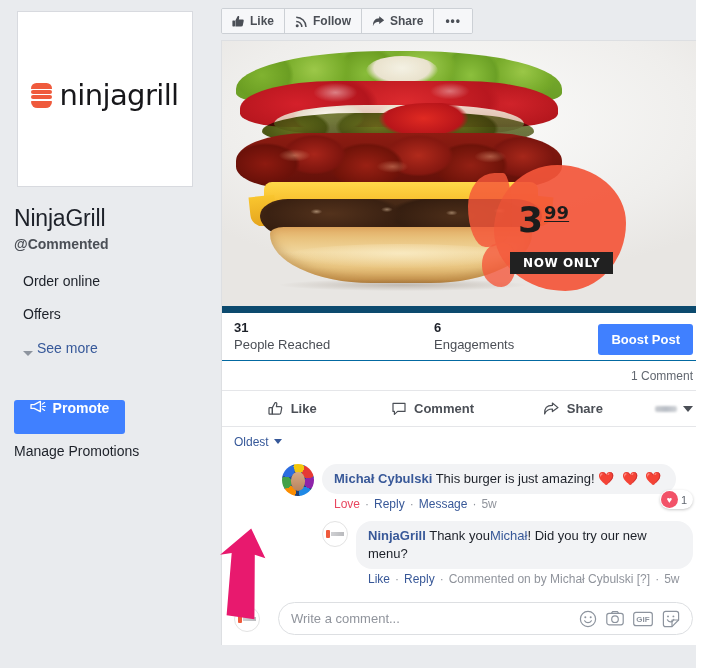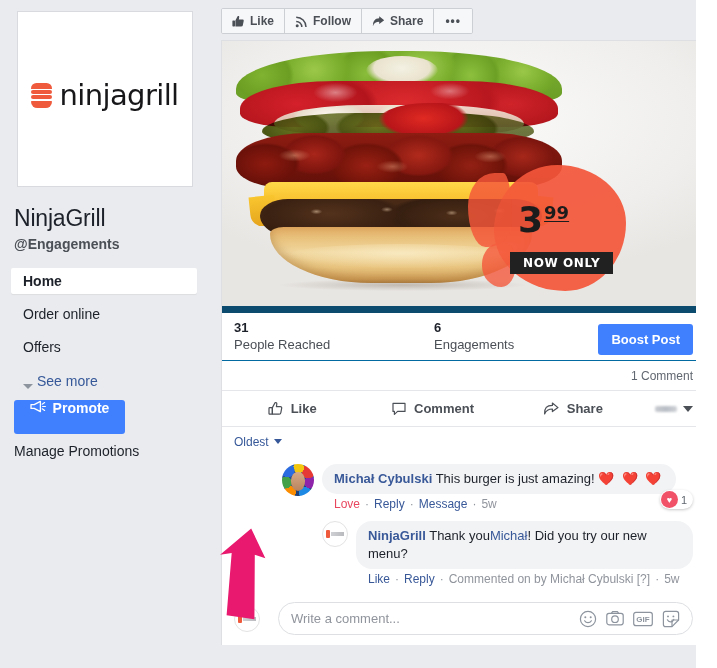--- a/index.html
+++ b/index.html
@@ -454,26 +454,23 @@
       <div class="cam-badge">
         <svg width="17" height="14" viewBox="0 0 17 14">
           <rect x="0.6" y="2.6" width="15.8" height="10.8" rx="2.4" fill="none" stroke="#fff" stroke-width="1.4"></rect>
           <path d="M5.2 2.6 L6.4 0.8 L10.6 0.8 L11.8 2.6 Z" fill="none" stroke="#fff" stroke-width="1.4"></path>
           <circle cx="8.5" cy="8" r="3.3" fill="none" stroke="#fff" stroke-width="1.4"></circle>
         </svg>
       </div>
     </div>
 
     <div class="page-name">NinjaGrill</div>
-    <div class="page-handle">@Engagements</div>
+    <div class="page-handle">@Commented</div>
 
     <div class="nav">
-      <div class="nav-item active">
-        <span>Home</span>
-      </div>
       <div class="nav-item">
         <span>Order online</span>
       </div>
       <div class="nav-item">
         <span>Offers</span>
       </div>
       <div class="see-more">
         <span class="caret-d"></span>
         <span>See more</span>
       </div>

